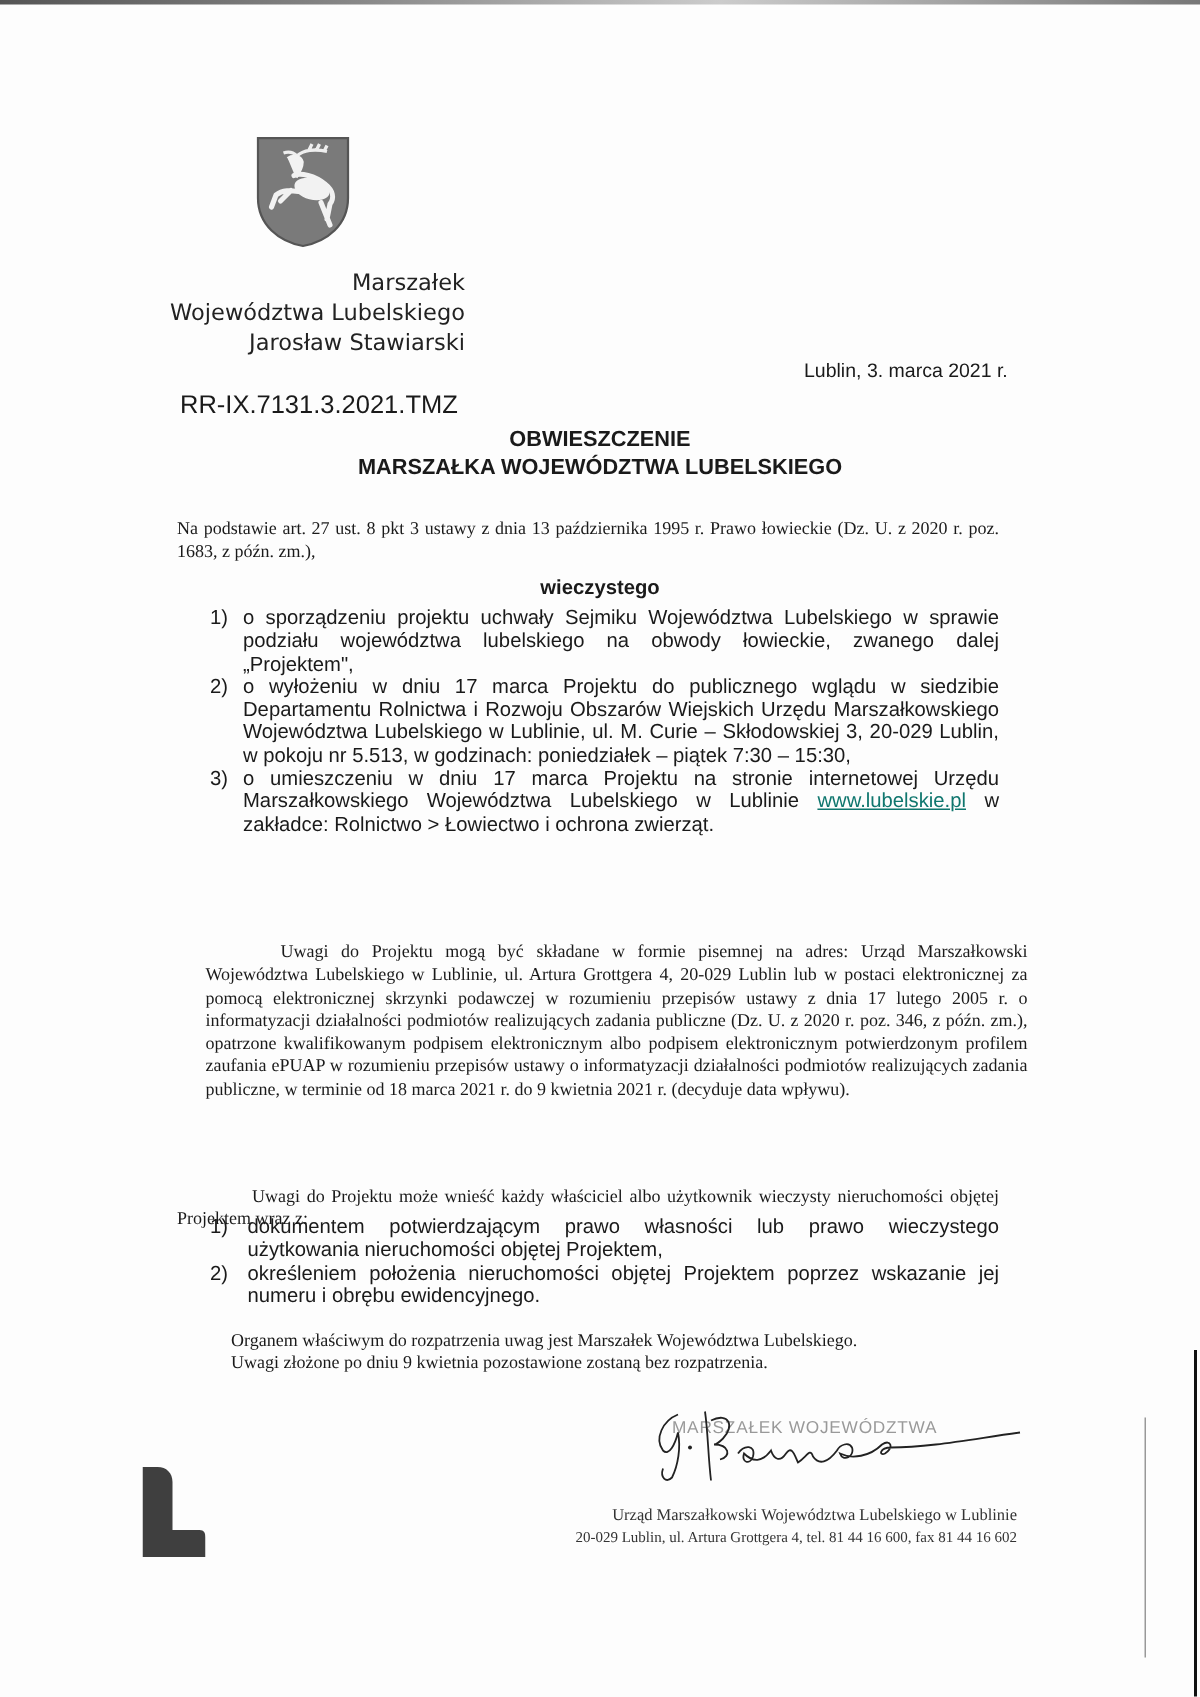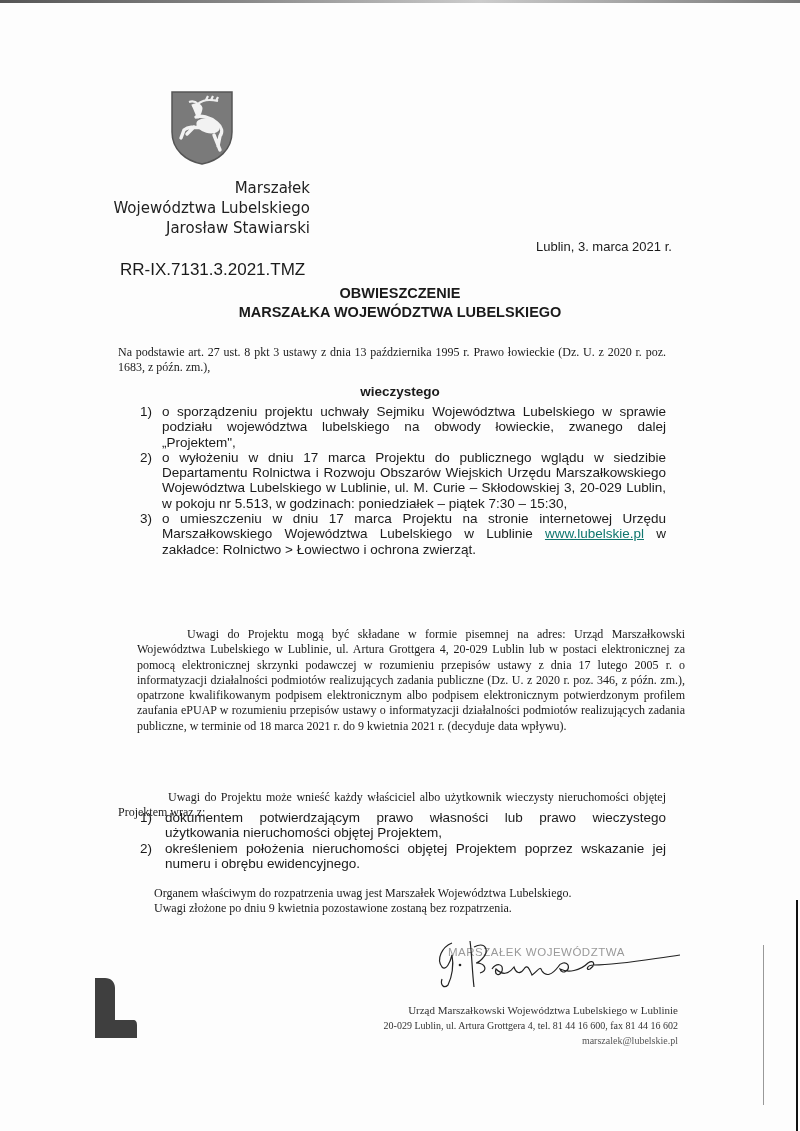--- a/index.html
+++ b/index.html
@@ -112,14 +112,13 @@
   <path d="M62 34 C66 28 74 28 72 36 C70 42 64 40 66 34 C72 40 78 40 84 32 C86 38 90 40 94 34 C98 28 100 36 102 40 C108 36 110 30 112 36 C116 42 122 40 128 32 C130 28 136 26 138 30 C140 36 132 40 130 34 C138 38 150 36 158 28 C164 24 166 30 160 34 C156 36 156 30 164 30 C190 30 220 24 250 20" stroke="#222" stroke-width="1.2" fill="none"></path>
 </svg>
 
 <svg class="logo-l" viewBox="0 0 42 60">
   <path d="M0 0 H10 C16 0 20 4 20 10 V42 H38 C41 42 42 44 42 47 V60 H0 Z" fill="#3f3f3f"></path>
 </svg>
 
 <div class="footer">
   <div class="f1">Urząd Marszałkowski Województwa Lubelskiego w Lublinie</div>
   <div class="f2">20-029 Lublin, ul. Artura Grottgera 4, tel. 81 44 16 600, fax 81 44 16 602</div>
-  <div class="f3">marszalek@lubelskie.pl</div>
 </div>
 
 </body></html>

